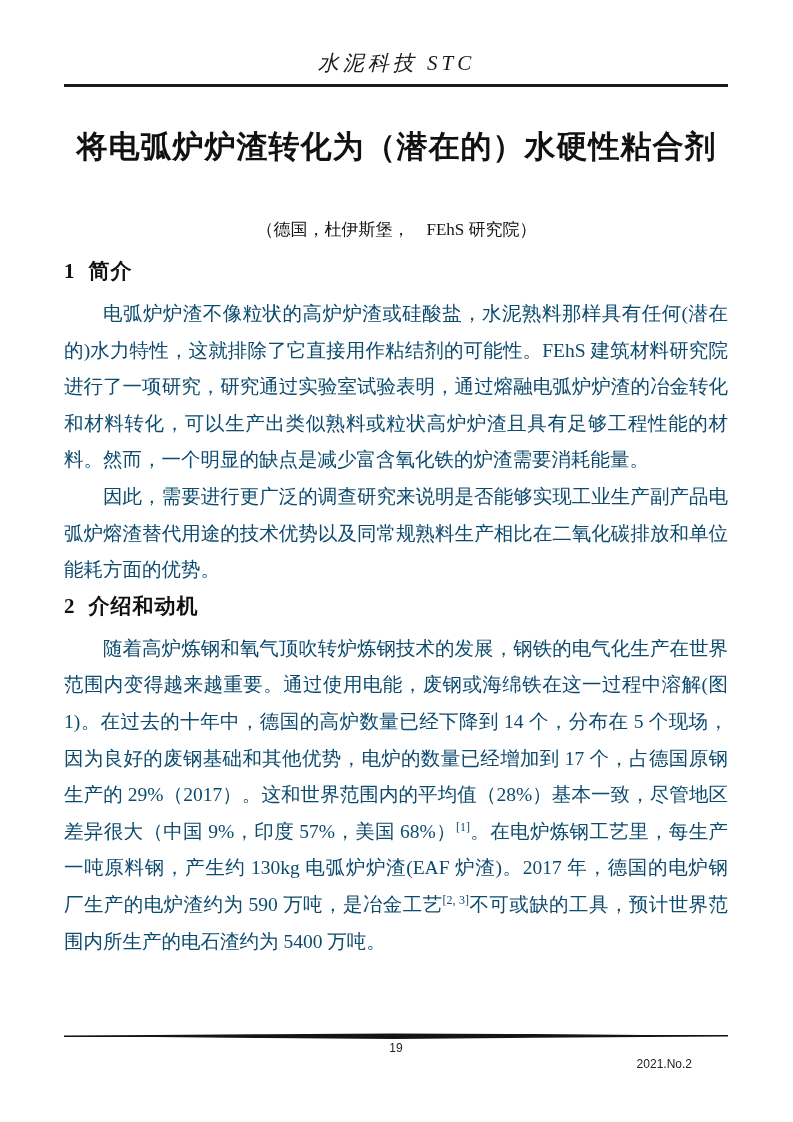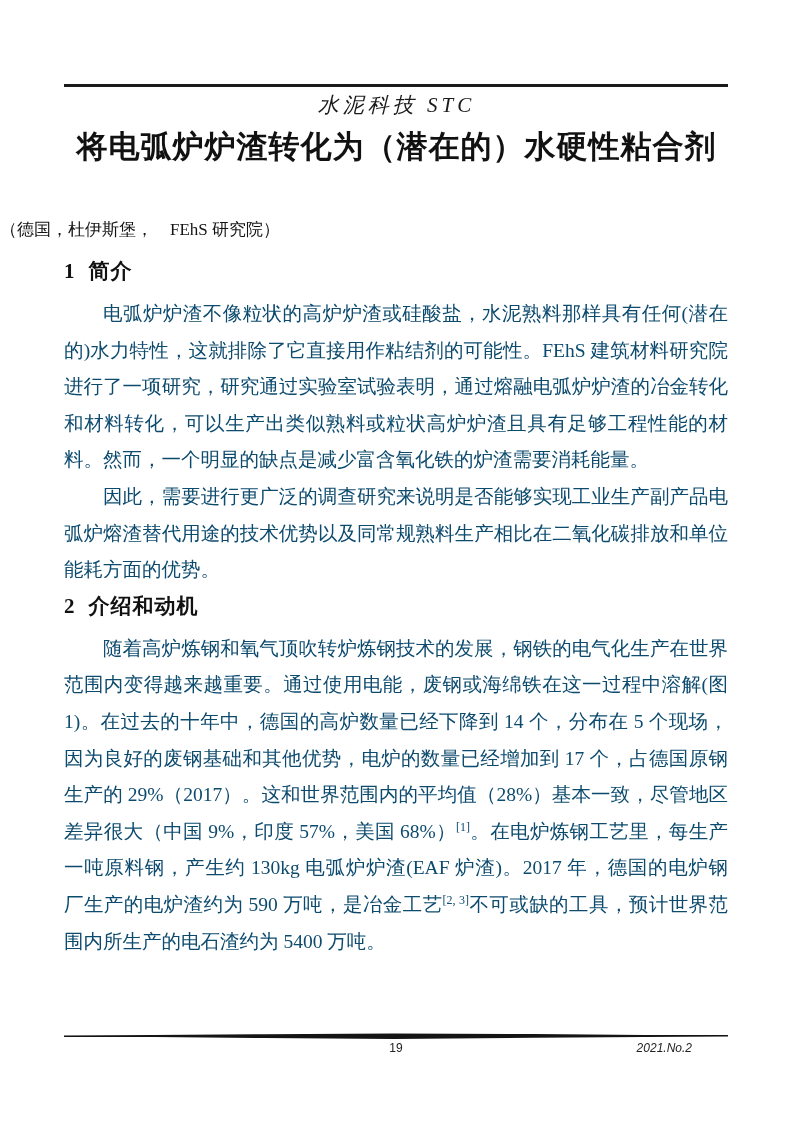--- a/index.html
+++ b/index.html
@@ -19,21 +19,20 @@
   .journal-header {
     position: absolute;
     top: 49px;
     left: 0;
     width: 100%;
     text-align: center;
     font-size: 21px;
     font-style: italic;
     letter-spacing: 4px;
     color: #1a1a1a;
-    margin-top: 42px;
   }
   .header-rule {
     position: absolute;
     top: 84px;
     left: 64px;
     width: 664px;
     height: 2.5px;
     background: #1b1b1b;
   }
   .article-title {
@@ -55,20 +54,21 @@
     left: 0;
     width: 100%;
     text-align: center;
     font-size: 17px;
   }
   .affiliation {
     position: absolute;
     top: 218px;
     left: 0;
     width: 100%;
+    text-align: center;
     font-size: 17px;
   }
   .article-body {
     position: absolute;
     top: 254px;
     left: 64px;
     width: 664px;
   }
   .section-heading {
     margin: 0 0 8px 0;
@@ -119,23 +119,22 @@
     font-size: 12px;
     color: #222222;
   }
   .page-number {
     display: block;
     width: 100%;
     text-align: center;
   }
   .issue-label {
     position: absolute;
-    top: 0;
+    top: 16px;
     right: 36px;
-    font-style: italic;
   }
 </style>
 </head>
 <body>
 
 <div class="page">
 
   <div class="journal-header">水泥科技 STC</div>
 
   <div class="header-rule"></div>

